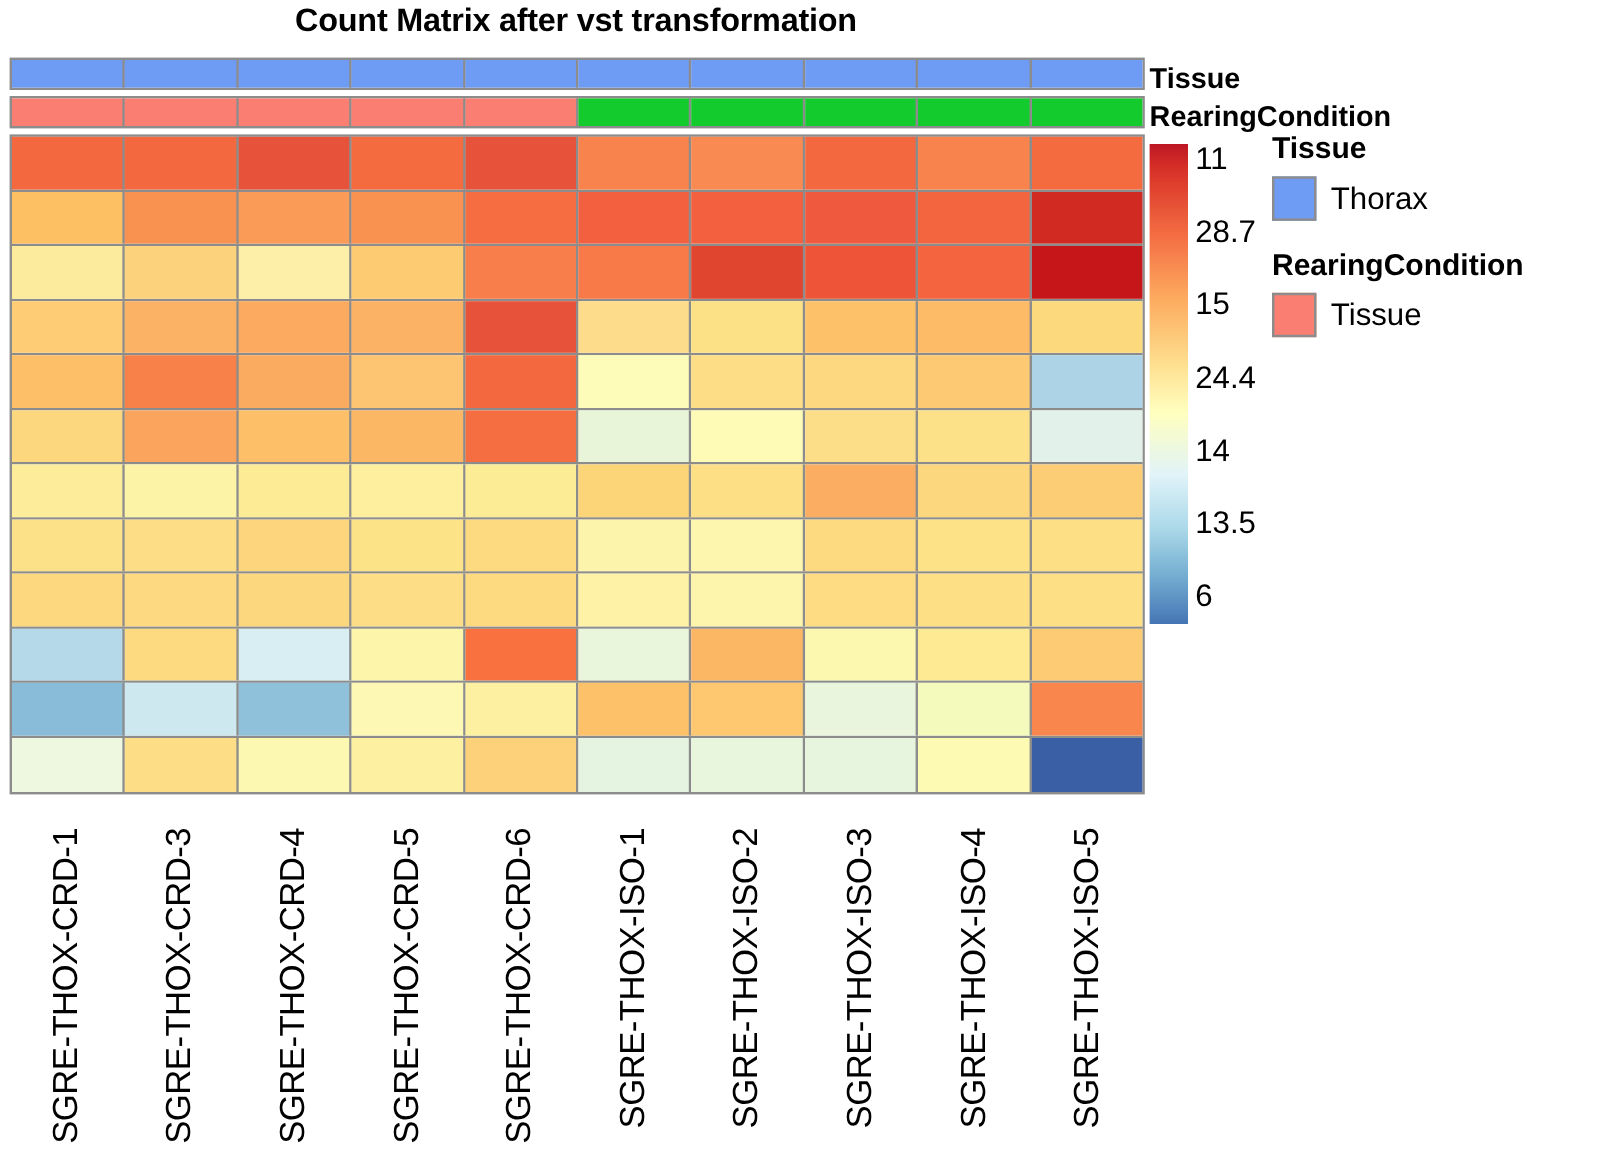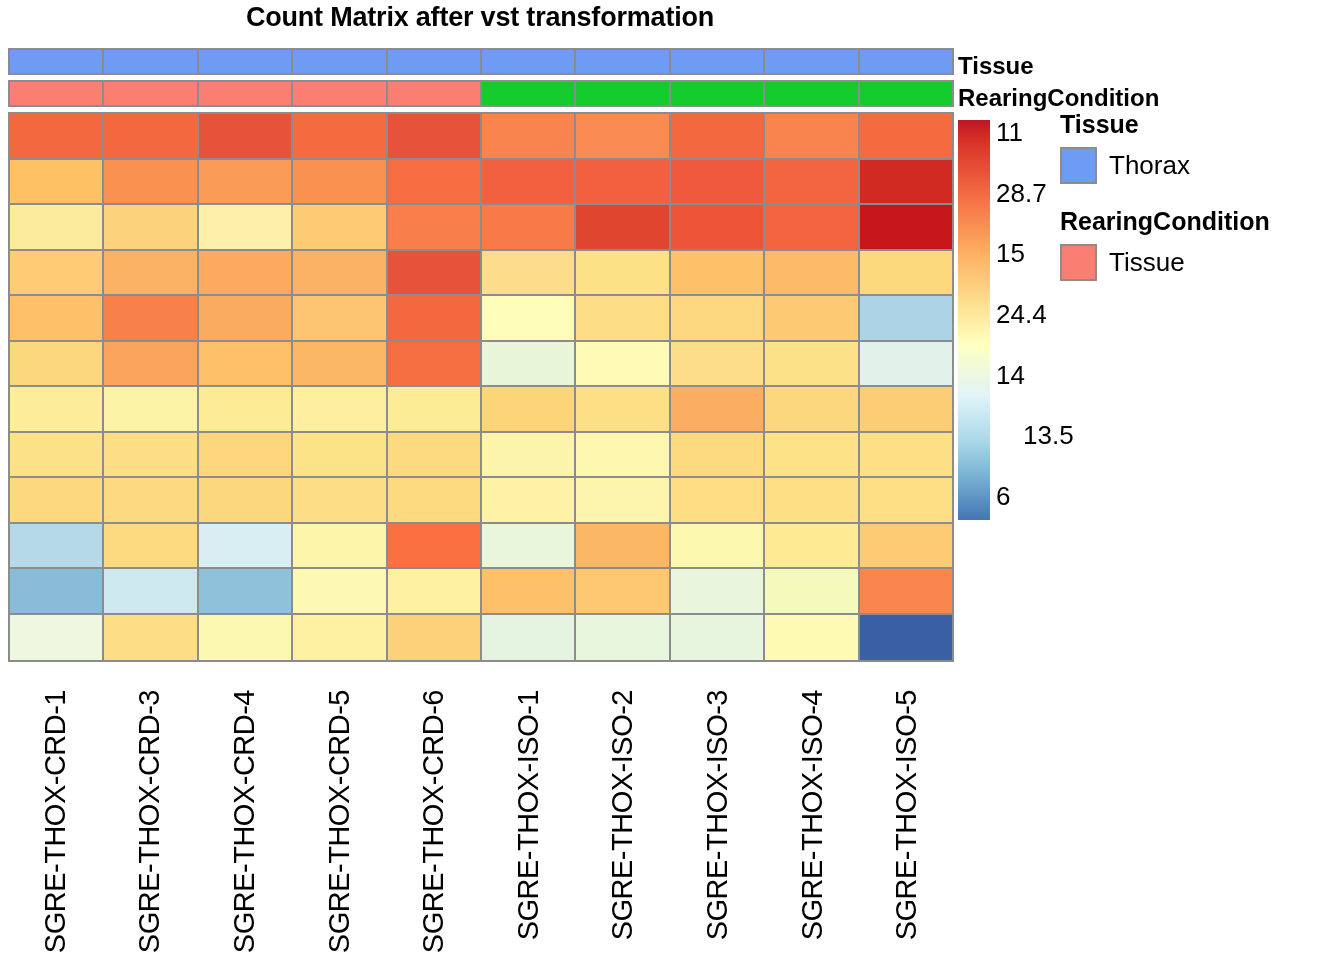--- a/index.html
+++ b/index.html
@@ -390,21 +390,21 @@
 <div id="anno-name-tissue" class="anno-name">Tissue</div>
 <div id="anno-name-rearing" class="anno-name">RearingCondition</div>
 
 <div id="colorbar-wrap">
   <div id="colorbar-gradient"></div>
 <div class="cb-tick" style="top: -0.878788px;">11</div>
     <div class="cb-tick" style="top: 59.7273px;">28.7</div>
     <div class="cb-tick" style="top: 120.333px;">15</div>
     <div class="cb-tick" style="top: 180.939px;">24.4</div>
     <div class="cb-tick" style="top: 241.545px;">14</div>
-    <div class="cb-tick" style="top: 302.152px; margin-left: 27px;">13.5</div>
+    <div class="cb-tick" style="top: 302.152px;">13.5</div>
     <div class="cb-tick" style="top: 362.758px;">6</div>
   </div>
 
 <div id="legend-panel">
     <div class="legend-block">
       <div class="legend-title">Tissue</div>
       <div class="legend-stack">
         <div class="legend-entry">
           <div class="legend-swatch" style="background: rgb(110, 155, 244);"></div>
           <div class="legend-label">Thorax</div>

